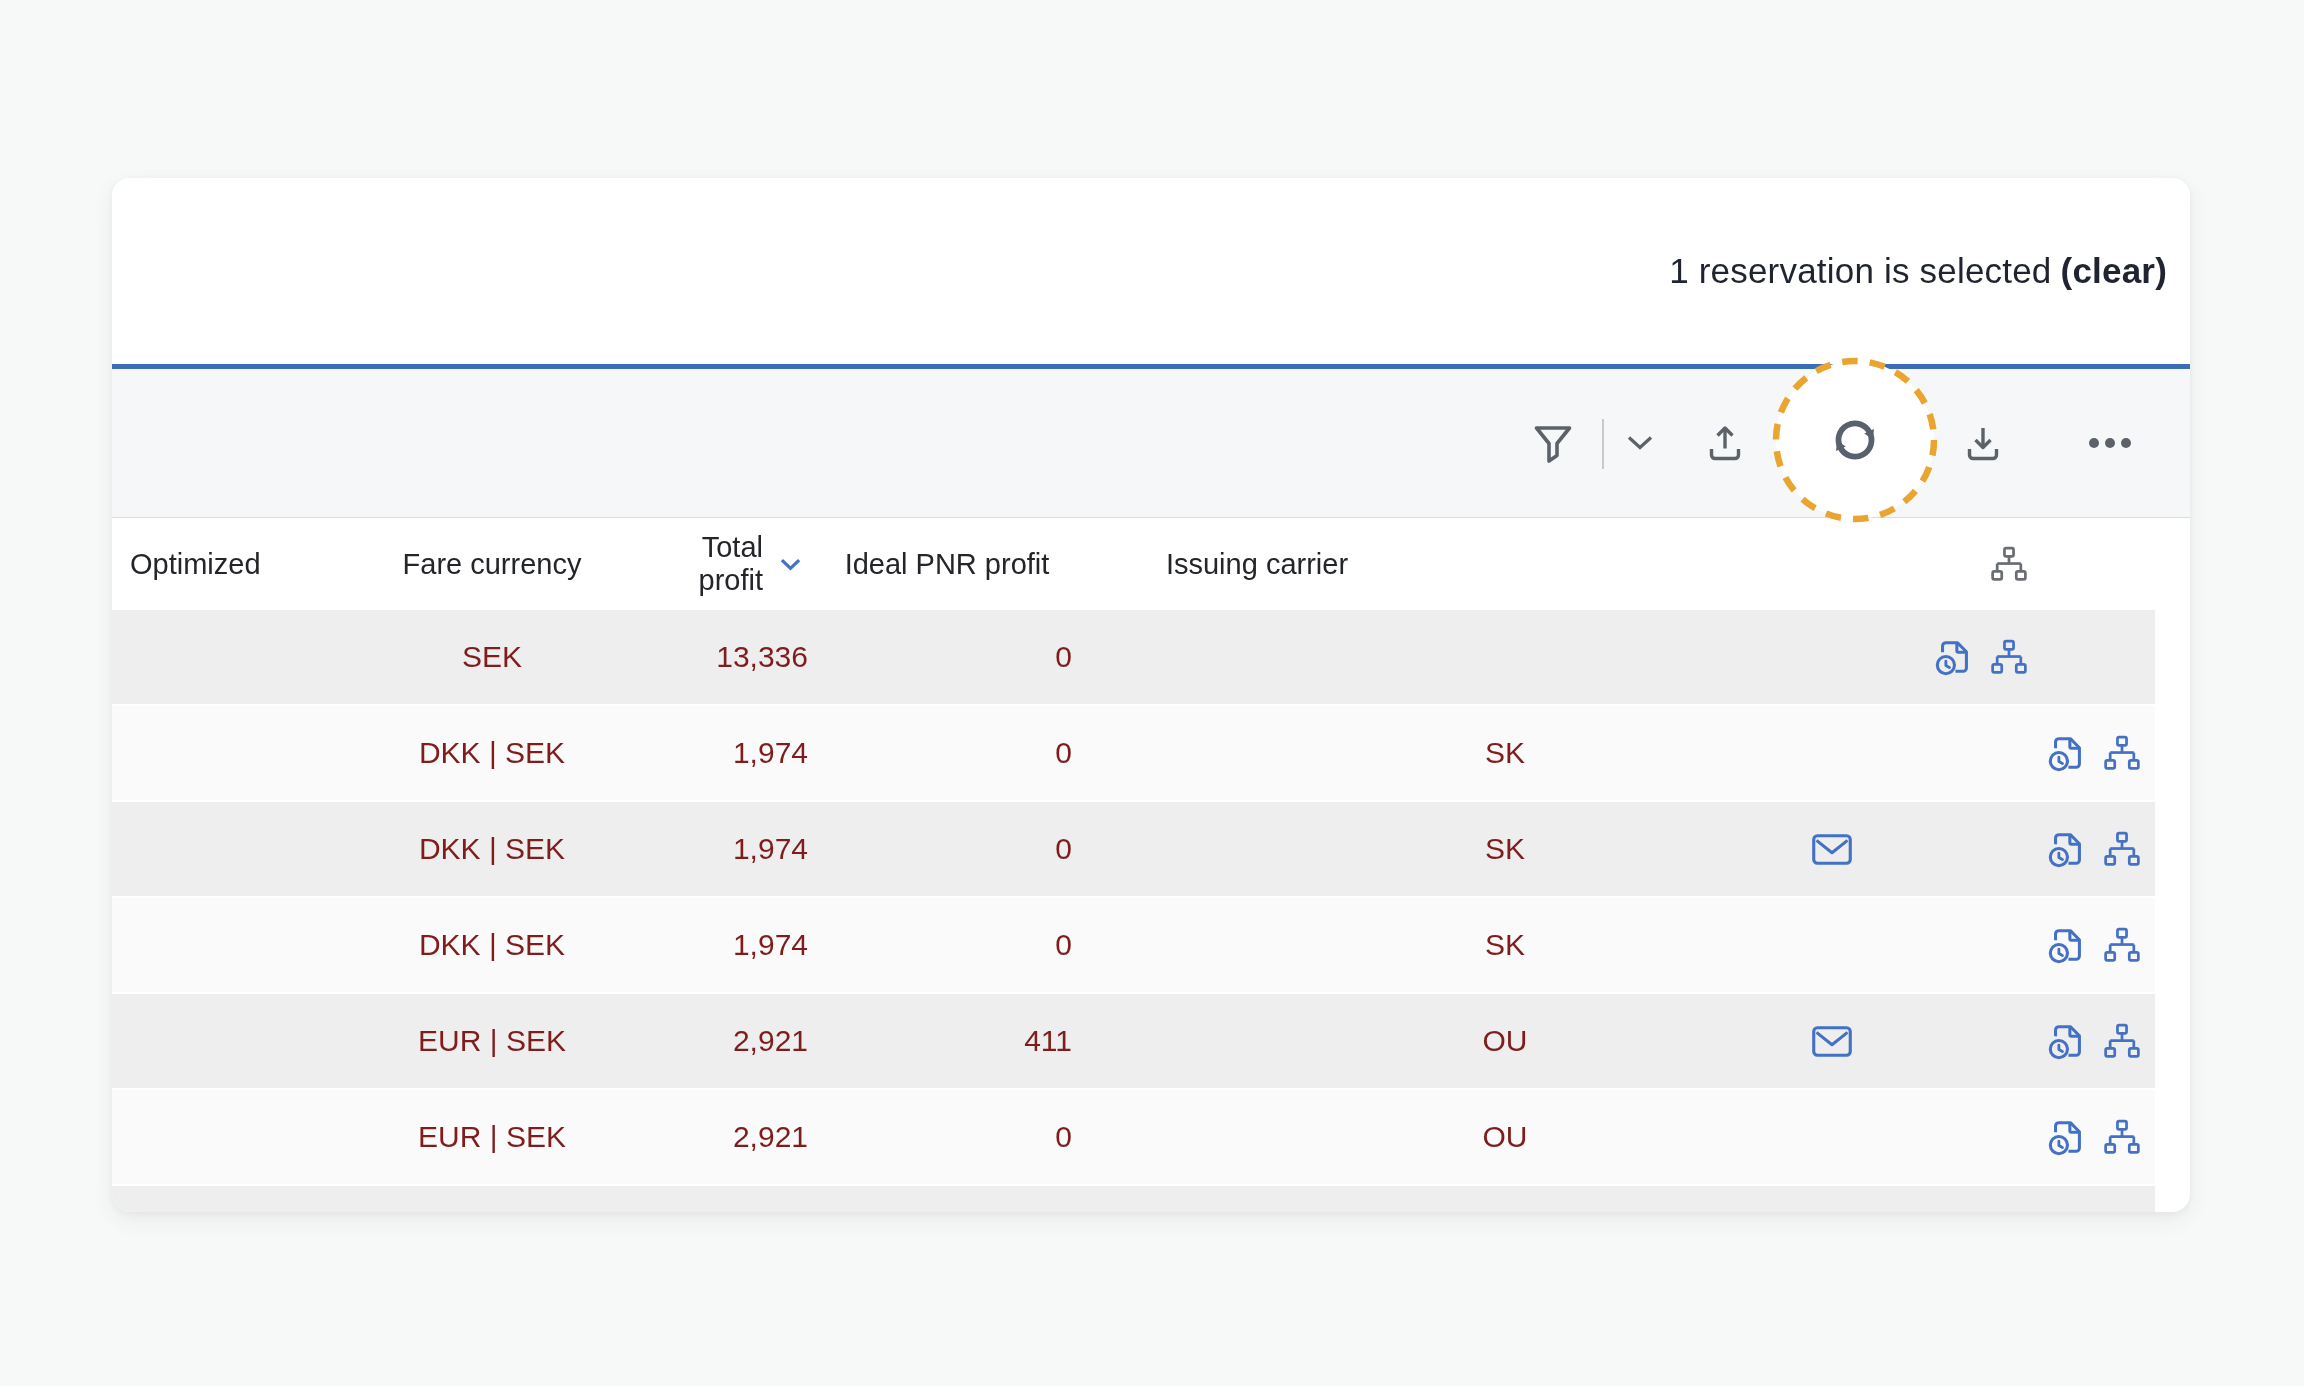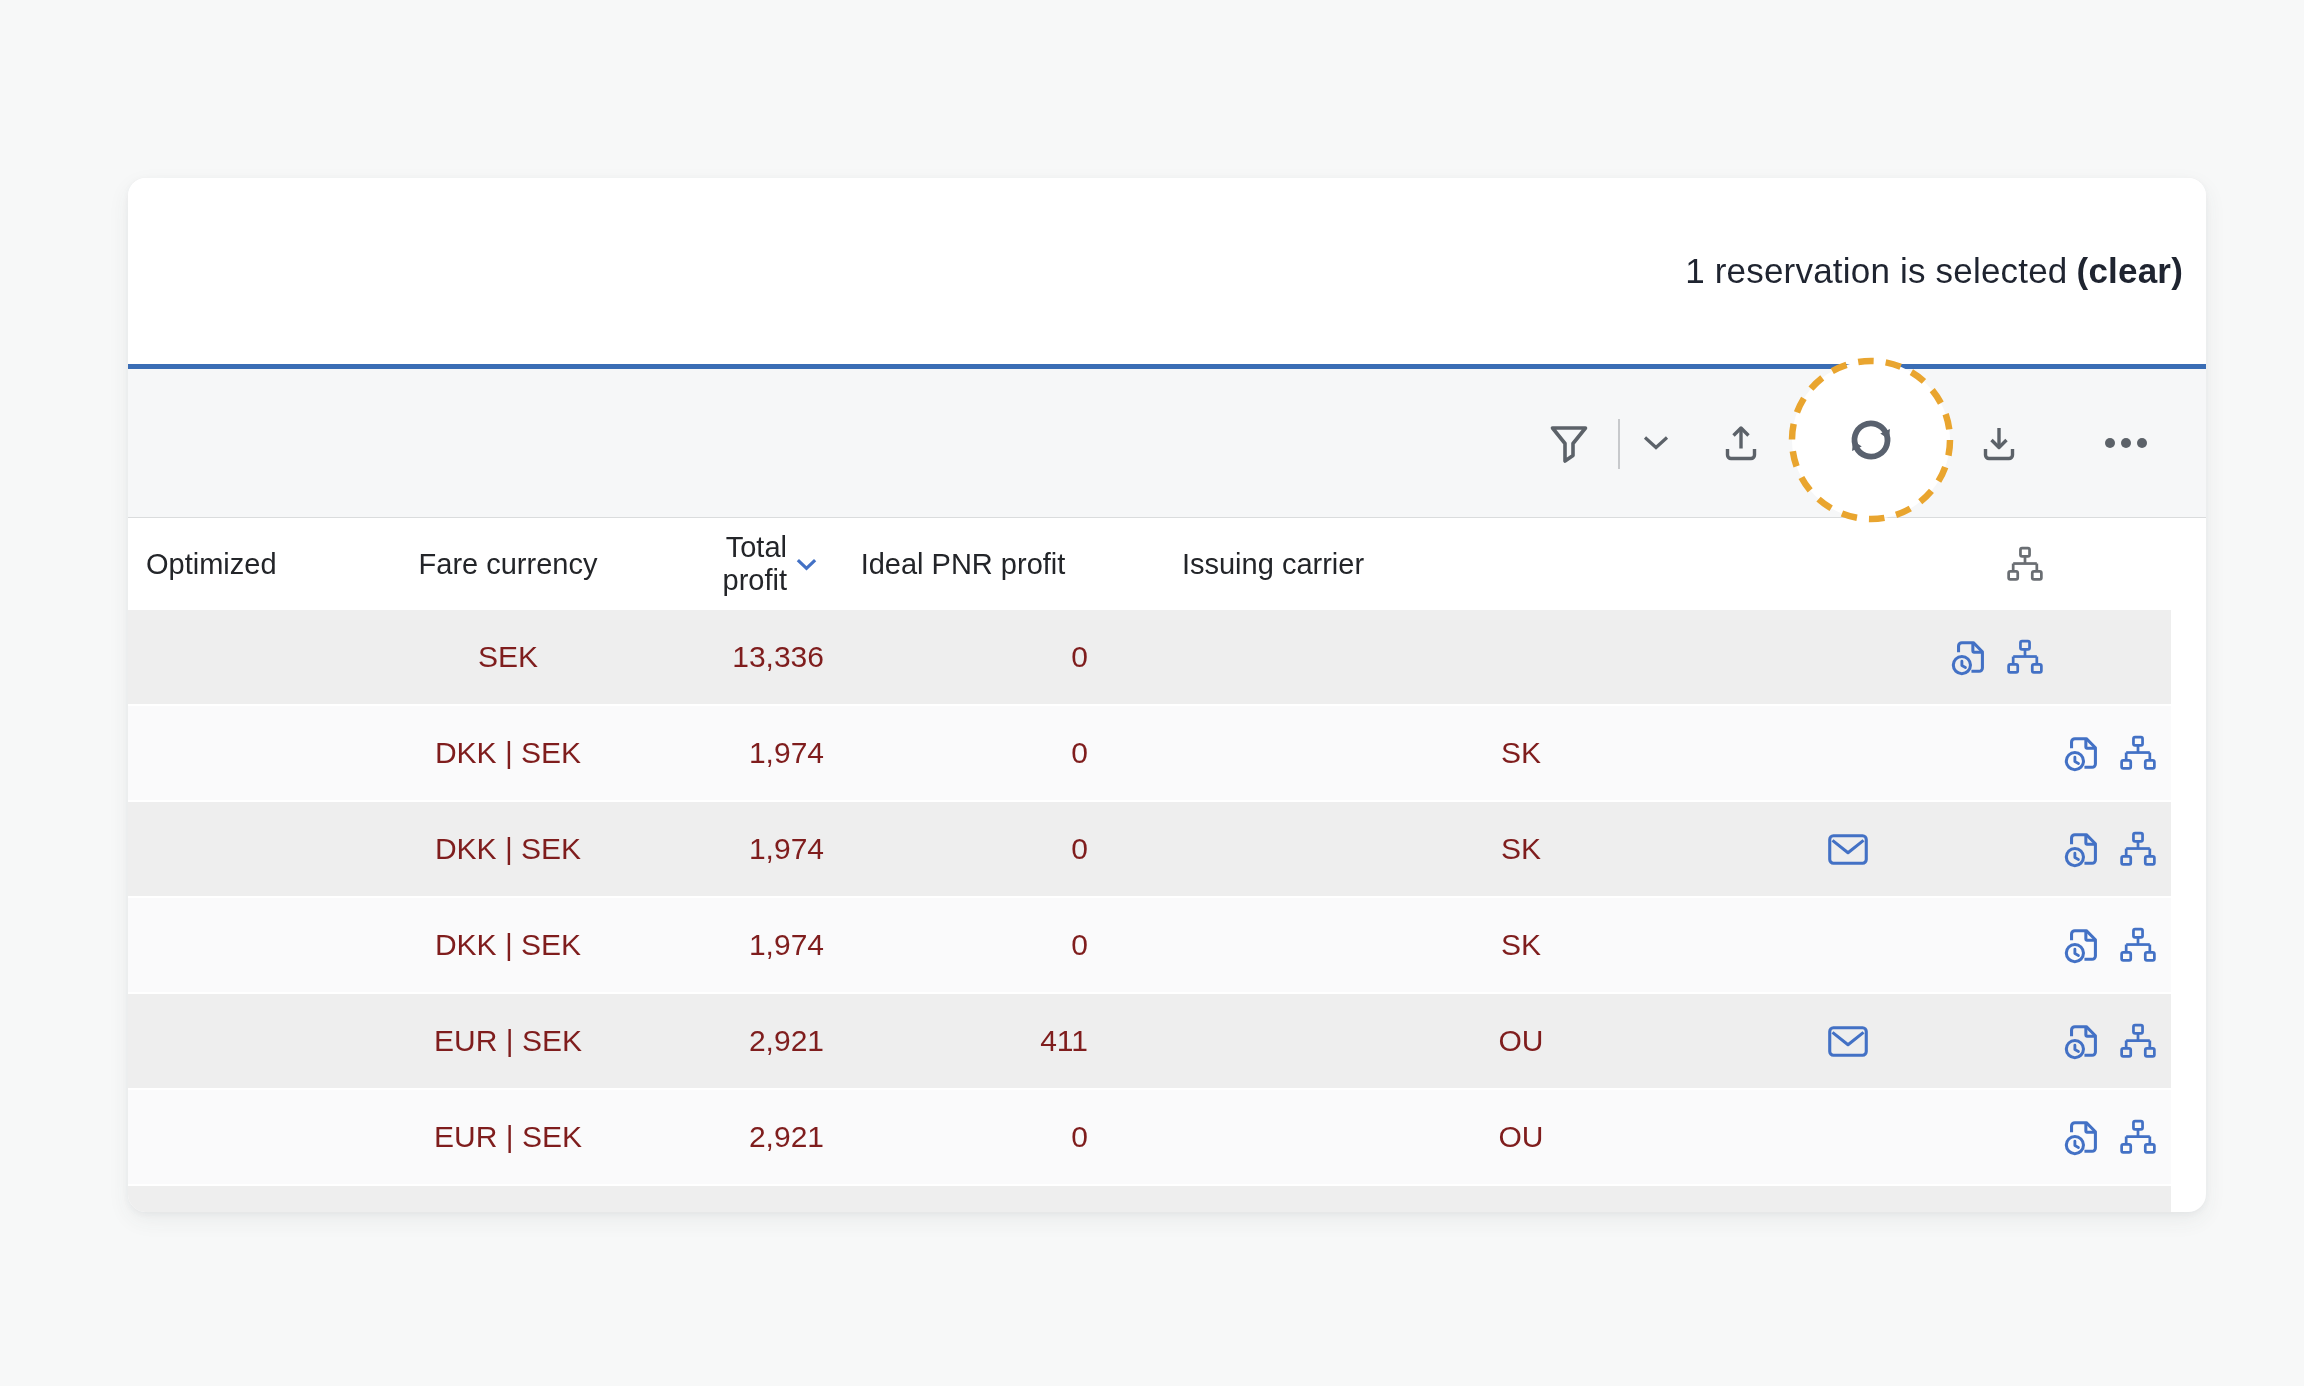--- a/index.html
+++ b/index.html
@@ -5,21 +5,21 @@
   html,body{margin:0;padding:0;}
   body{
     width:2304px;height:1386px;
     background:#f7f8f8;
     font-family:"Liberation Sans", sans-serif;
     color:#1f2329;
     position:relative;
     overflow:hidden;
   }
   .card{
-    position:absolute;left:128px;top:178px;
+    position:absolute;left:112px;top:178px;
     width:2078px;height:1034px;
     background:#ffffff;border-radius:18px;
     box-shadow:0 8px 22px rgba(60,64,70,.07),0 2px 6px rgba(60,64,70,.05);
     overflow:hidden;
   }
   
   .top-band{
     height:186px;display:flex;align-items:center;justify-content:flex-end;
     padding-right:23px;box-sizing:border-box;background:#ffffff;
     font-size:35px;letter-spacing:.2px;color:#1f2430;
@@ -47,21 +47,21 @@
   
   .grid-row{
     display:grid;
     grid-template-columns:230px 300px 170px 270px 350px 146px 464px 113px;
     width:2043px;box-sizing:border-box;
   }
   .cell{display:flex;align-items:center;min-width:0;}
   .c1{justify-content:flex-start;padding-left:18px;}
   .c2{justify-content:center;}
   .c3{justify-content:flex-end;padding-right:4px;}
-  .c4{justify-content:flex-end;padding-right:10px;gap:8px;}
+  .c4{justify-content:flex-end;padding-right:10px;gap:16px;}
   .c5{justify-content:center;}
   .c6{justify-content:center;}
   .c7{justify-content:center;padding-left:44px;}
   .c8{justify-content:flex-end;padding-right:13px;gap:14px;}
   .header-row{height:92px;background:#ffffff;font-size:29px;color:#232529;text-align:right;}
   .row{height:96px;font-size:30px;color:#7f1d1d;border-bottom:2px solid #ffffff;}
   .row:nth-child(odd){background:#eeeeee;}
   .row:nth-child(even){background:#fafafb;}
   .partial-row{height:26px;background:#eeeeee;width:2043px;}
   .hide{visibility:hidden;}

